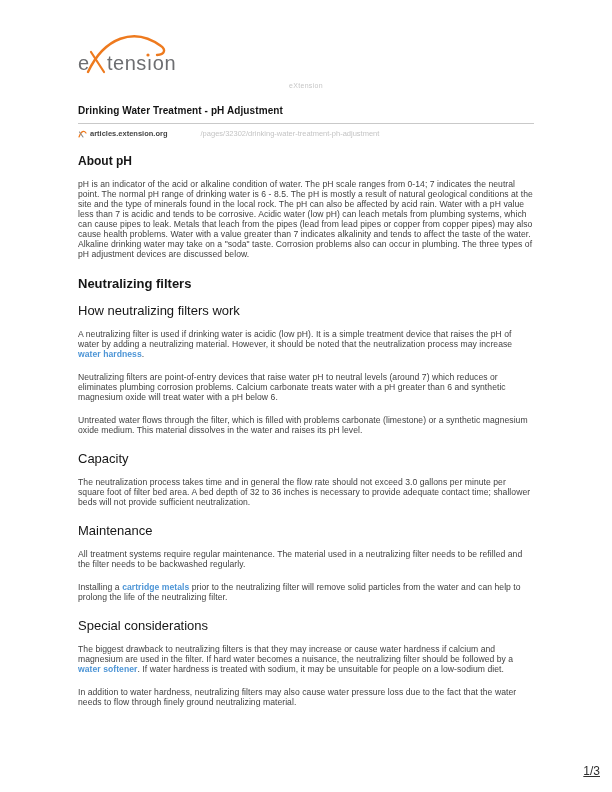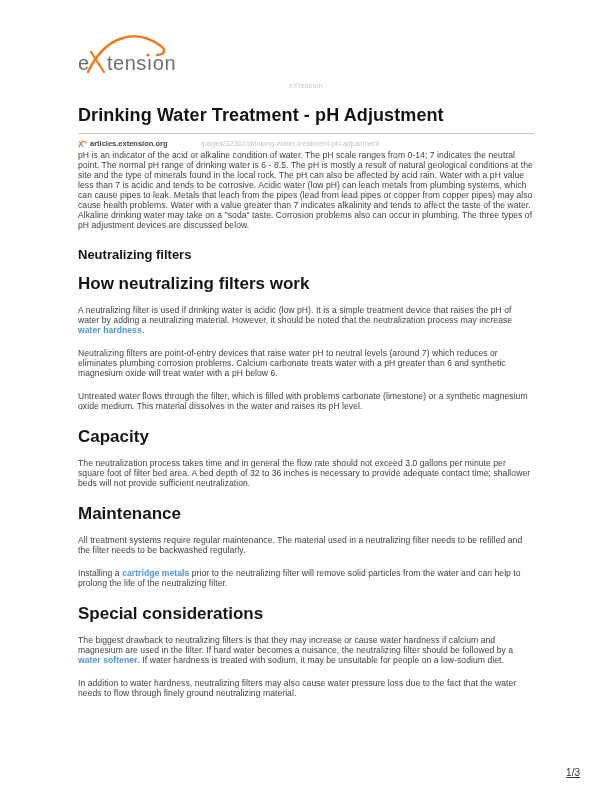--- a/index.html
+++ b/index.html
@@ -19,21 +19,21 @@
   }
   .logo { width: 100px; height: 52px; margin-bottom: 4px; }
   .print-header {
     text-align: center;
     font-size: 7px;
     color: #c6c6c6;
     letter-spacing: 0.3px;
     margin: 6px 0 16px 0;
   }
   .article-title {
-    font-size: 18px;
+    font-size: 10px;
     font-weight: bold;
     color: #141414;
     letter-spacing: 0.1px;
     margin: 0 0 7px 0;
   }
   .title-rule {
     border: none;
     border-top: 1px solid #c9c9c9;
     height: 0;
     margin: 0 0 5px 0;
@@ -51,28 +51,28 @@
   .article-body { width: 456px; }
   .article-body p {
     font-size: 8.6px;
     line-height: 10px;
     color: #3f3f3f;
     margin: 0 0 13px 0;
     letter-spacing: 0.05px;
   }
   .h-l1 { font-size: 13px; font-weight: bold; color: #161616; margin: 17px 0 10px 0; }
   .h-l2 { font-size: 12px;   font-weight: bold; color: #161616; margin: 16px 0 11px 0; }
-  .h-l3 { font-size: 17px;   font-weight: bold; color: #161616; margin: 16px 0 11px 0; }
+  .h-l3 { font-size: 13px;   font-weight: normal; color: #161616; margin: 16px 0 11px 0; }
   .article-body .h-l1 + .h-l3 { margin-top: 12px; }
   a.link { color: #4d95d6; text-decoration: none; cursor: pointer; font-weight: bold; }
   .page-number {
     position: absolute;
-    right: 32px;
+    right: 12px;
     bottom: 14px;
-    font-size: 10px;
+    font-size: 12px;
     color: #2f2f2f;
     text-decoration: underline;
   }
 </style>
 </head>
 <body>
 
 <div class="page">
 
   <div class="logo">
@@ -93,20 +93,21 @@
   <div class="source-line">
     <svg class="favicon" viewBox="0 0 9 9">
       <path d="M1 8 C 3 2, 6 1, 8 4" fill="none" stroke="#ee7a1e" stroke-width="1.2" stroke-linecap="round"></path>
       <path d="M1.5 3 L 5 8" fill="none" stroke="#8a8a8a" stroke-width="1.1" stroke-linecap="round"></path>
     </svg>
     <span class="source-domain">articles.extension.org</span>
       <span class="source-path">/pages/32302/drinking-water-treatment-ph-adjustment</span>
   </div>
 
   <div class="article-body">
+      <h3 class="h-l2">About pH</h3>
       <p><span>pH is an indicator of the acid or alkaline condition of water. The pH scale ranges from 0-14; 7 indicates the neutral point. The normal pH range of drinking water is 6 - 8.5. The pH is mostly a result of natural geological conditions at the site and the type of minerals found in the local rock. The pH can also be affected by acid rain. Water with a pH value less than 7 is acidic and tends to be corrosive. Acidic water (low pH) can leach metals from plumbing systems, which can cause pipes to leak. Metals that leach from the pipes (lead from lead pipes or copper from copper pipes) may also cause health problems. Water with a value greater than 7 indicates alkalinity and tends to affect the taste of the water. Alkaline drinking water may take on a "soda" taste. Corrosion problems also can occur in plumbing. The three types of pH adjustment devices are discussed below.</span></p>
       <h2 class="h-l1">Neutralizing filters</h2>
       <h4 class="h-l3">How neutralizing filters work</h4>
       <p><span>A neutralizing filter is used if drinking water is acidic (low pH). It is a simple treatment device that raises the pH of water by adding a neutralizing material. However, it should be noted that the neutralization process may increase </span><a class="link">water hardness</a><span>.</span></p>
       <p><span>Neutralizing filters are point-of-entry devices that raise water pH to neutral levels (around 7) which reduces or eliminates plumbing corrosion problems. Calcium carbonate treats water with a pH greater than 6 and synthetic magnesium oxide will treat water with a pH below 6.</span></p>
       <p><span>Untreated water flows through the filter, which is filled with problems carbonate (limestone) or a synthetic magnesium oxide medium. This material dissolves in the water and raises its pH level.</span></p>
       <h4 class="h-l3">Capacity</h4>
       <p><span>The neutralization process takes time and in general the flow rate should not exceed 3.0 gallons per minute per square foot of filter bed area. A bed depth of 32 to 36 inches is necessary to provide adequate contact time; shallower beds will not provide sufficient neutralization.</span></p>
       <h4 class="h-l3">Maintenance</h4>
       <p><span>All treatment systems require regular maintenance. The material used in a neutralizing filter needs to be refilled and the filter needs to be backwashed regularly.</span></p>

